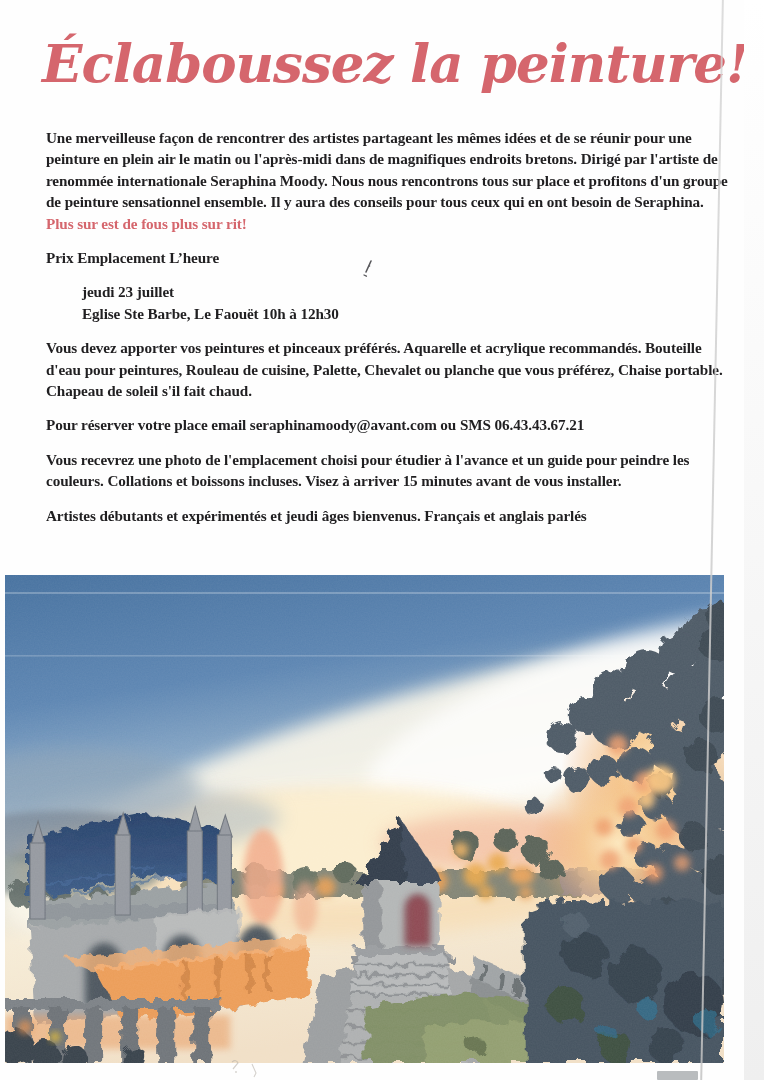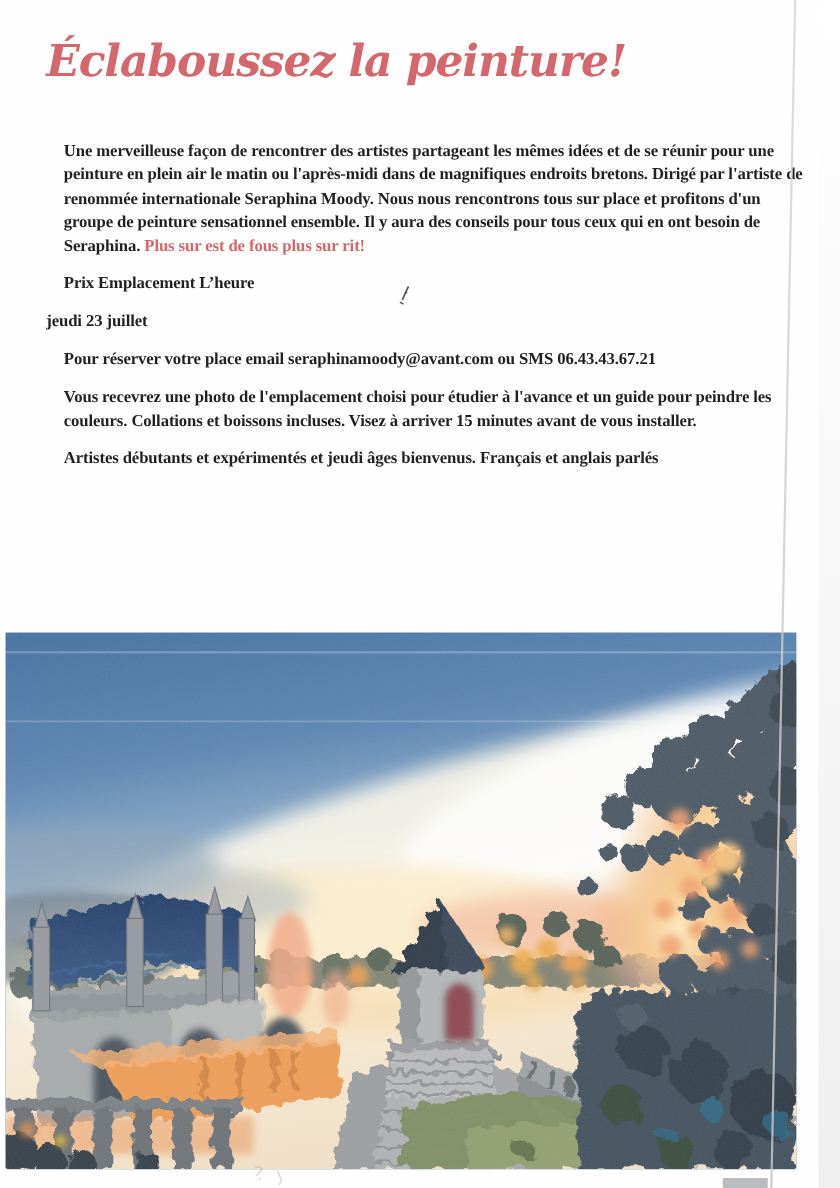--- a/index.html
+++ b/index.html
@@ -8,35 +8,35 @@
     background:#ffffff;
     font-family:"Liberation Serif",serif;
     position:relative;overflow:hidden;
     -webkit-font-smoothing:antialiased;
   }
   .page{position:absolute;inset:0;background:#fefefe;}
   .title{
     position:absolute;left:42px;top:34px;margin:0;
     font-family:"DejaVu Serif","Liberation Serif",serif;
     font-style:italic;font-weight:700;
-    font-size:40px;line-height:1.1;
+    font-size:53px;line-height:1.1;
     color:var(--title-pink,#d5666d);
     letter-spacing:-1px;
     white-space:nowrap;
   }
   .textflow{
     position:absolute;left:42px;top:127px;width:692px;
     font-size:15.2px;line-height:21.4px;font-weight:700;
     color:var(--body-text,#201f21);
     letter-spacing:-0.1px;
   }
-  .textflow p{margin:0 0 13px 16px;}
+  .textflow p{margin:0 0 13px 4px;}
   .pink{color:var(--highlight-pink,#d5666d);}
   .block{margin:0 0 13px 0;}
-  .line{display:block;}
+  .line{display:block;margin-left:40px;}
   .gap-lg{margin-bottom:20px;}
   .painting{
     position:absolute;left:5px;top:575px;width:719px;height:488px;
     background:#7d98b5;overflow:hidden;
   }
   .painting svg{display:block;width:100%;height:100%;}
   .pen-mark{position:absolute;left:360px;top:258px;width:16px;height:22px;opacity:.85;}
   .scan-edge{
     position:absolute;left:722px;top:-6px;width:2px;height:1100px;
     background:linear-gradient(180deg,#d7d7d7,#c3c3c3);
@@ -59,22 +59,24 @@
 
   <h1 class="title">Éclaboussez la peinture!</h1>
 
   <div class="textflow">
     <p><span>Une merveilleuse façon de rencontrer des artistes partageant les mêmes idées et de se réunir pour une peinture en plein air le matin ou l'après-midi dans de magnifiques endroits bretons. Dirigé par l'artiste de renommée internationale Seraphina Moody. Nous nous rencontrons tous sur place et profitons d'un groupe de peinture sensationnel ensemble. Il y aura des conseils pour tous ceux qui en ont besoin de Seraphina. </span><span class="pink">Plus sur est de fous plus sur rit!</span></p>
 
     <p class="gap-lg">Prix Emplacement L’heure</p>
 
     <div class="block">
       <span class="line">jeudi 23 juillet</span>
+      <span class="line">Eglise Ste Barbe, Le Faouët 10h à 12h30</span>
     </div>
 
+    <p>Vous devez apporter vos peintures et pinceaux préférés. Aquarelle et acrylique recommandés. Bouteille d'eau pour peintures, Rouleau de cuisine, Palette, Chevalet ou planche que vous préférez, Chaise portable. Chapeau de soleil s'il fait chaud.</p>
 
     <p>Pour réserver votre place email seraphinamoody@avant.com ou SMS 06.43.43.67.21</p>
 
     <p>Vous recevrez une photo de l'emplacement choisi pour étudier à l'avance et un guide pour peindre les couleurs. Collations et boissons incluses. Visez à arriver 15 minutes avant de vous installer.</p>
 
     <p>Artistes débutants et expérimentés et jeudi âges bienvenus. Français et anglais parlés</p>
 
   </div>
 
   <svg class="pen-mark" viewBox="0 0 16 22">

